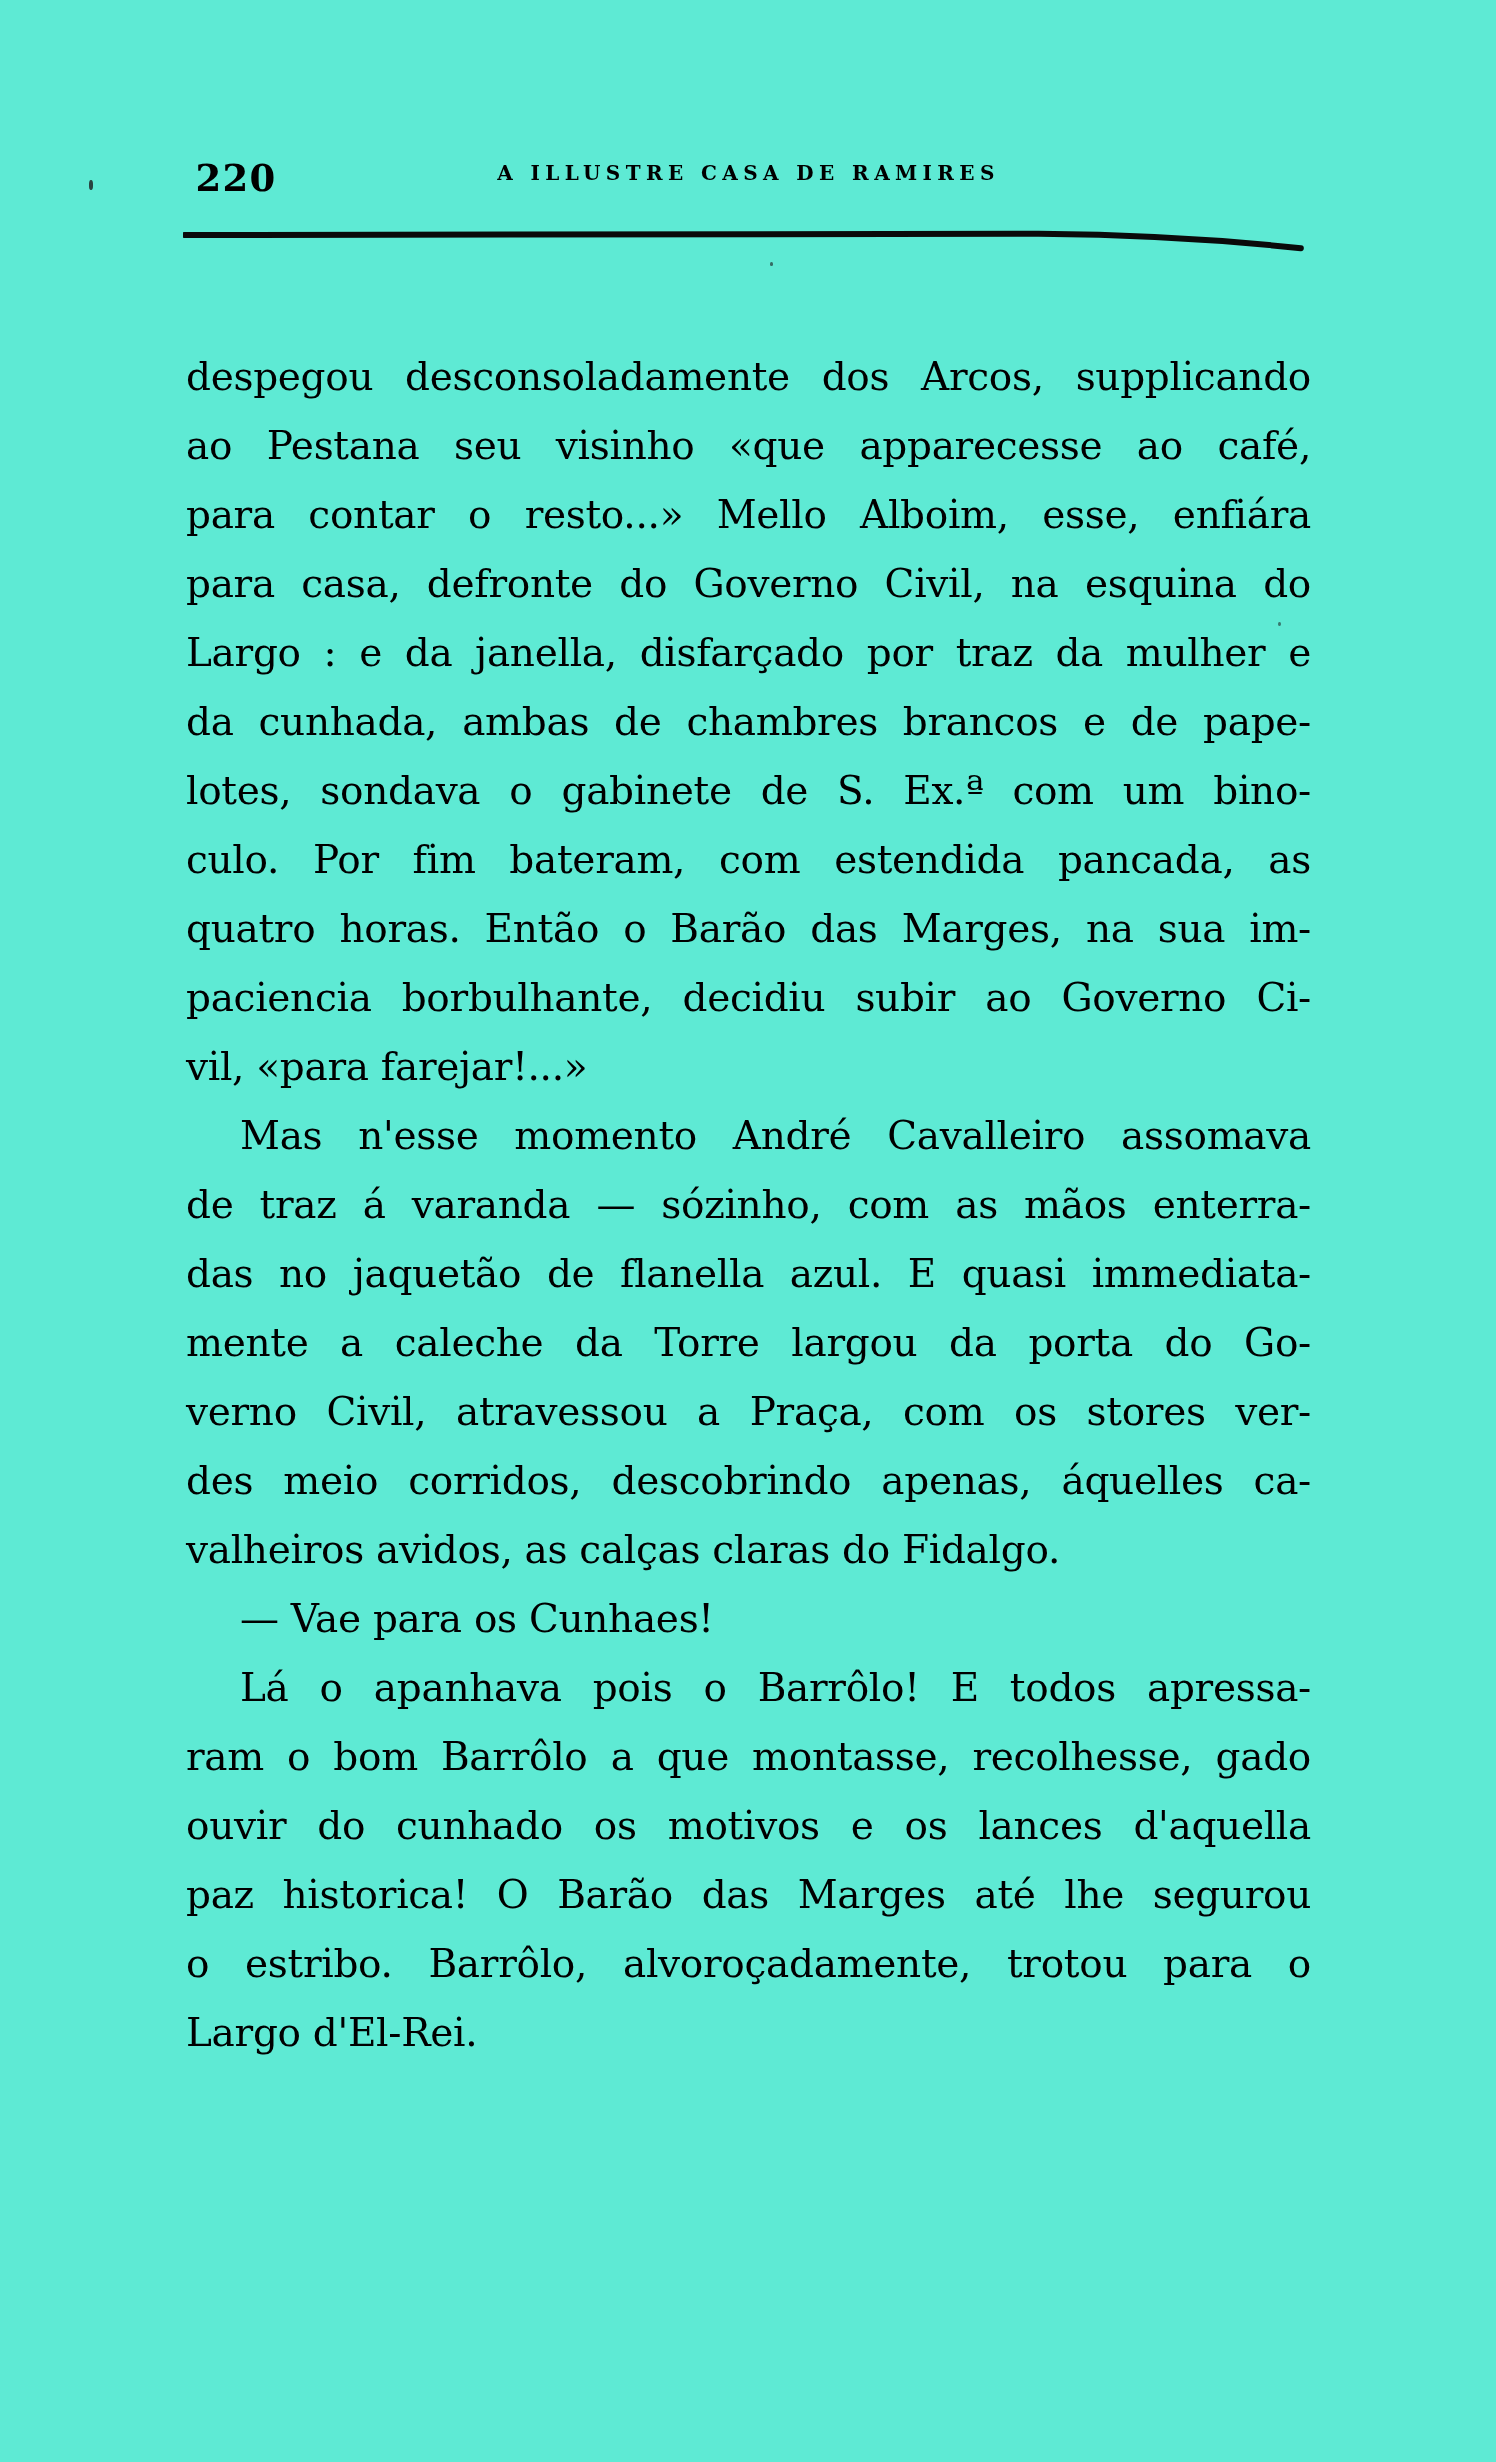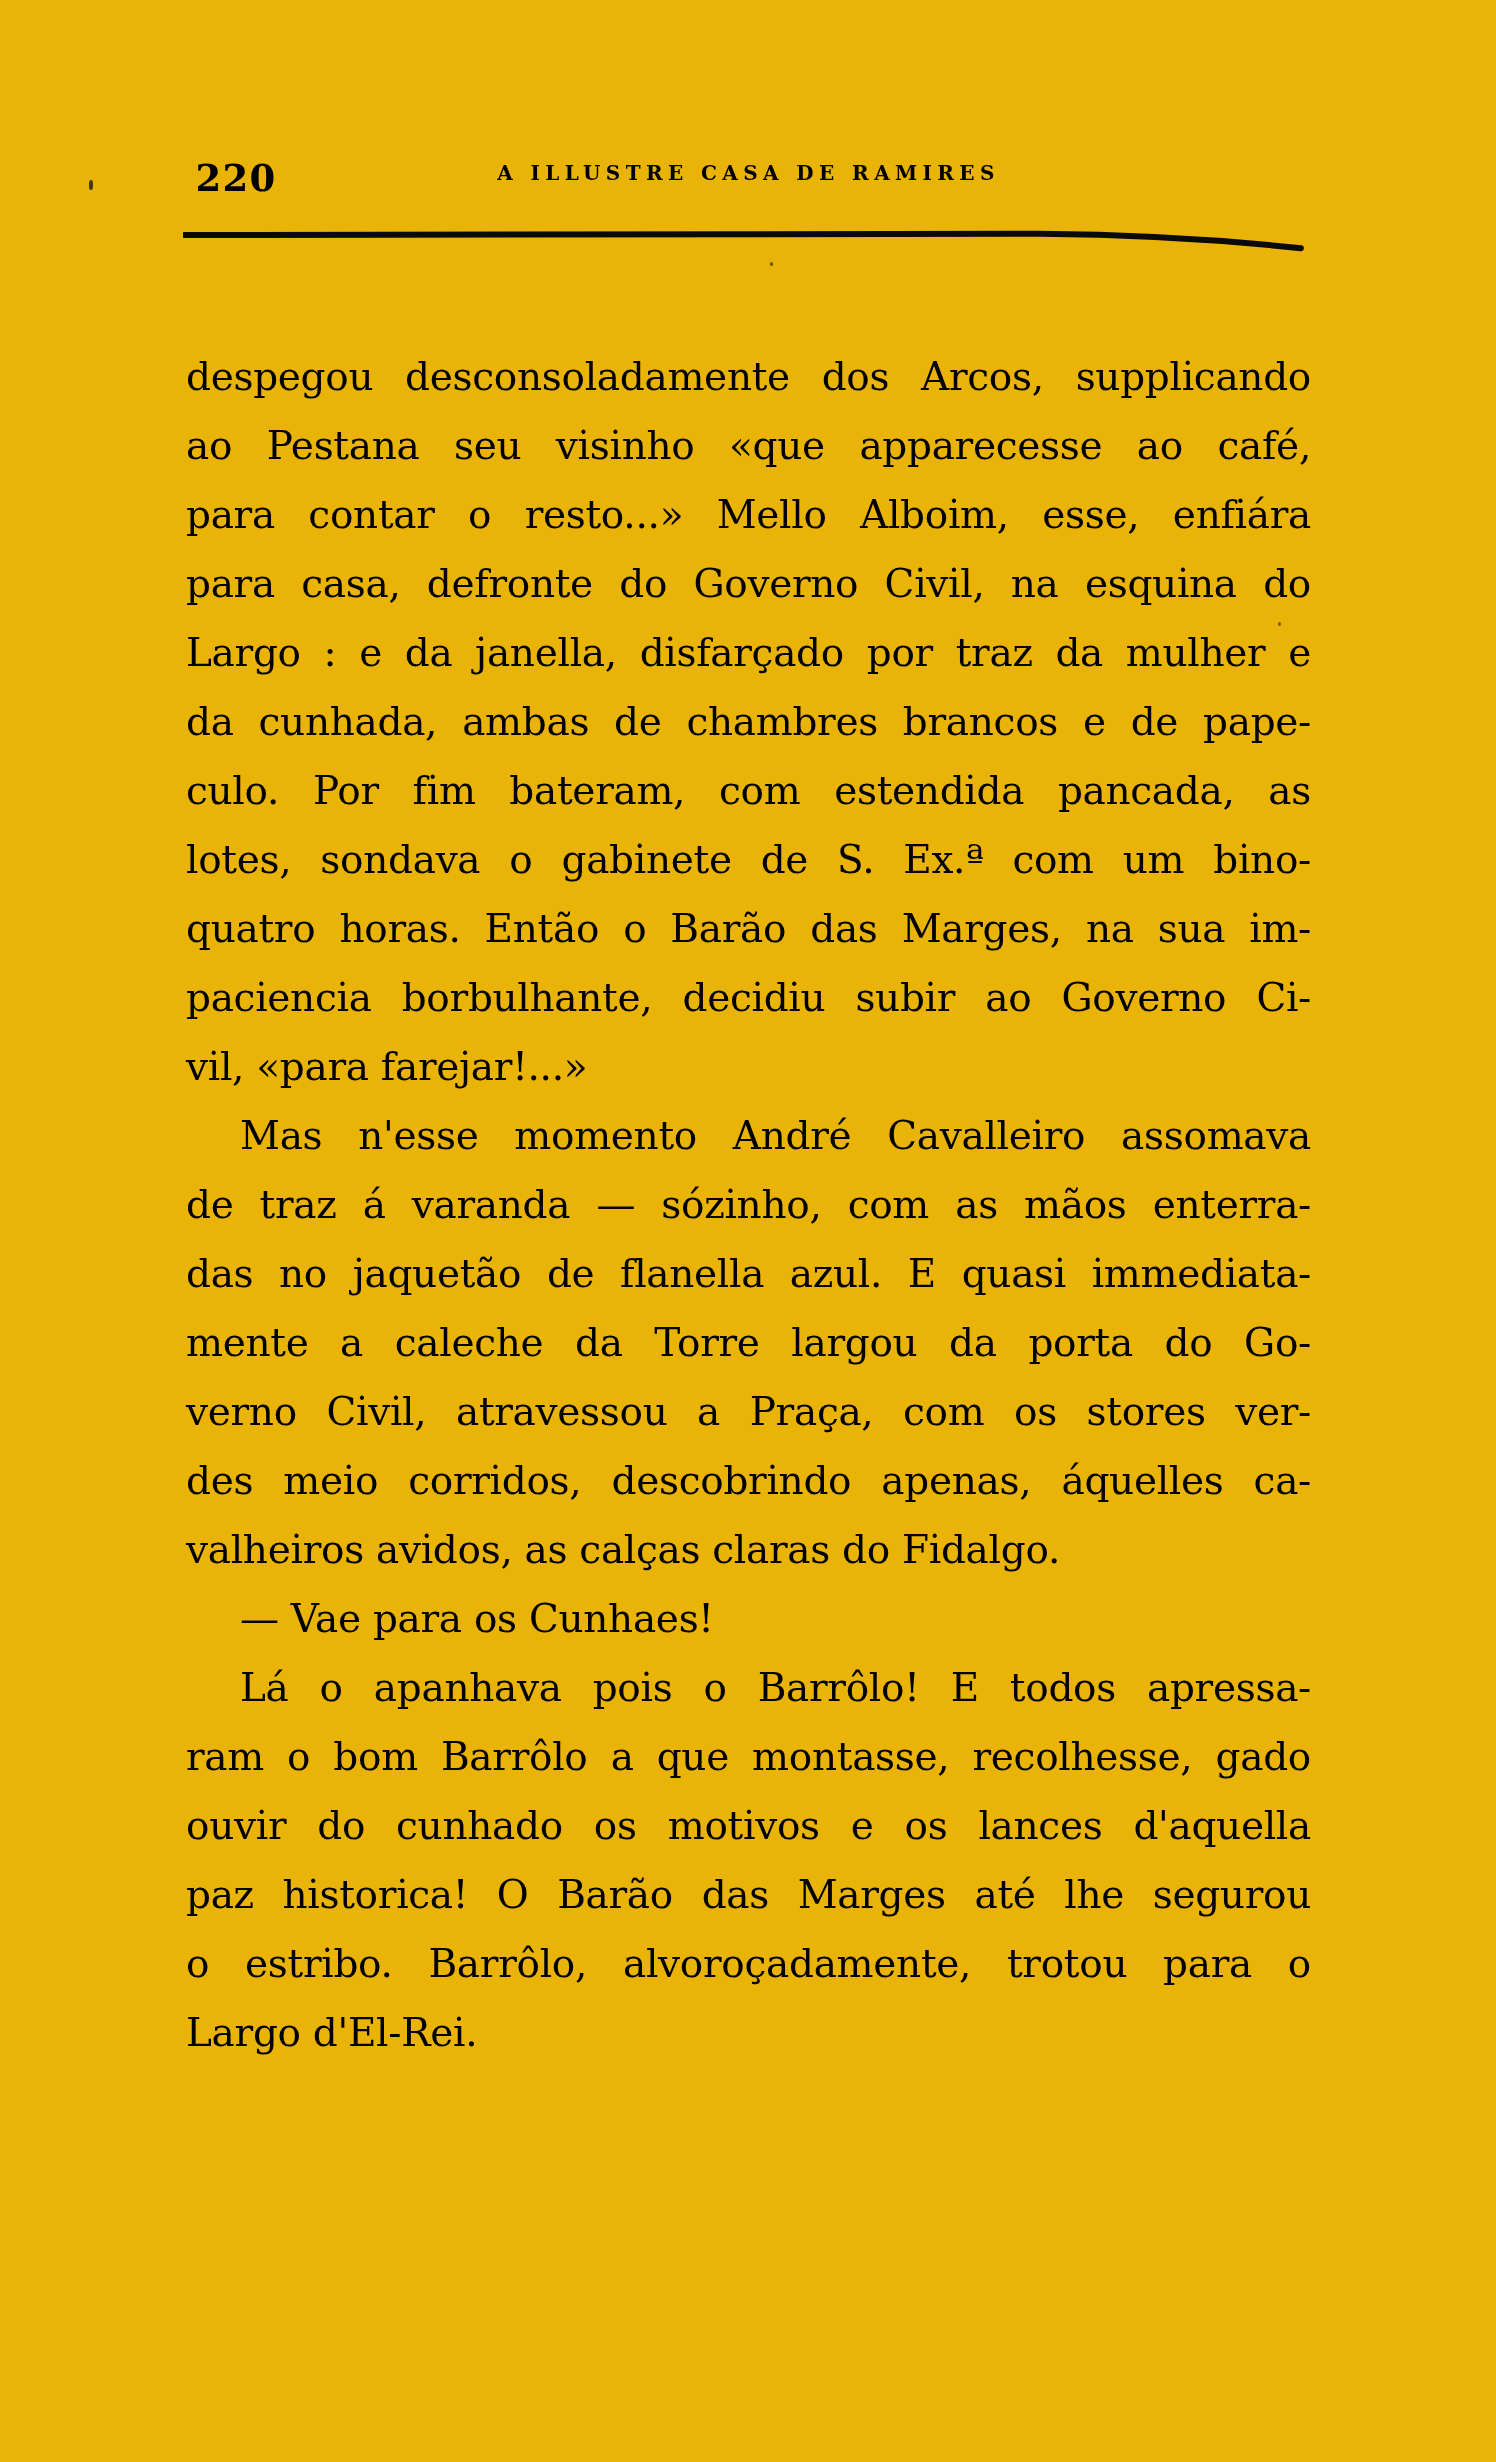--- a/index.html
+++ b/index.html
@@ -1,20 +1,20 @@
 <!DOCTYPE html>
 <html style="font-size:9.6px"><head>
 <meta charset="utf-8">
 <style>
   html, body { margin: 0; padding: 0; }
   .page {
     position: relative;
     width: 1496px;
     height: 2462px;
-    background: #eab308;
+    background: #5eead4;
     overflow: hidden;
     font-family: "DejaVu Serif", serif;
     color: #000;
   }
 
   
   .header-row {
     position: absolute;
     left: 186px;
     top: 154px;
@@ -82,22 +82,22 @@
     <path d="M2,10 L1430,8 Q1660,10 1868,32" stroke="#0a0a0a" stroke-width="10" fill="none" stroke-linecap="round"></path>
   </svg>
 
   <div class="page-body">
       <div class="line just">despegou desconsoladamente dos Arcos, supplicando</div>
       <div class="line just">ao Pestana seu visinho «que apparecesse ao café,</div>
       <div class="line just">para contar o resto...» Mello Alboim, esse, enfiára</div>
       <div class="line just">para casa, defronte do Governo Civil, na esquina do</div>
       <div class="line just">Largo : e da janella, disfarçado por traz da mulher e</div>
       <div class="line just">da cunhada, ambas de chambres brancos e de pape-</div>
+      <div class="line just">lotes, sondava o gabinete de S. Ex.ª com um bino-</div>
       <div class="line just">culo. Por fim bateram, com estendida pancada, as</div>
-      <div class="line just">lotes, sondava o gabinete de S. Ex.ª com um bino-</div>
       <div class="line just">quatro horas. Então o Barão das Marges, na sua im-</div>
       <div class="line just">paciencia borbulhante, decidiu subir ao Governo Ci-</div>
       <div class="line end">vil, «para farejar!...»</div>
       <div class="line just indent">Mas n'esse momento André Cavalleiro assomava</div>
       <div class="line just">de traz á varanda — sózinho, com as mãos enterra-</div>
       <div class="line just">das no jaquetão de flanella azul. E quasi immediata-</div>
       <div class="line just">mente a caleche da Torre largou da porta do Go-</div>
       <div class="line just">verno Civil, atravessou a Praça, com os stores ver-</div>
       <div class="line just">des meio corridos, descobrindo apenas, áquelles ca-</div>
       <div class="line end">valheiros avidos, as calças claras do Fidalgo.</div>

